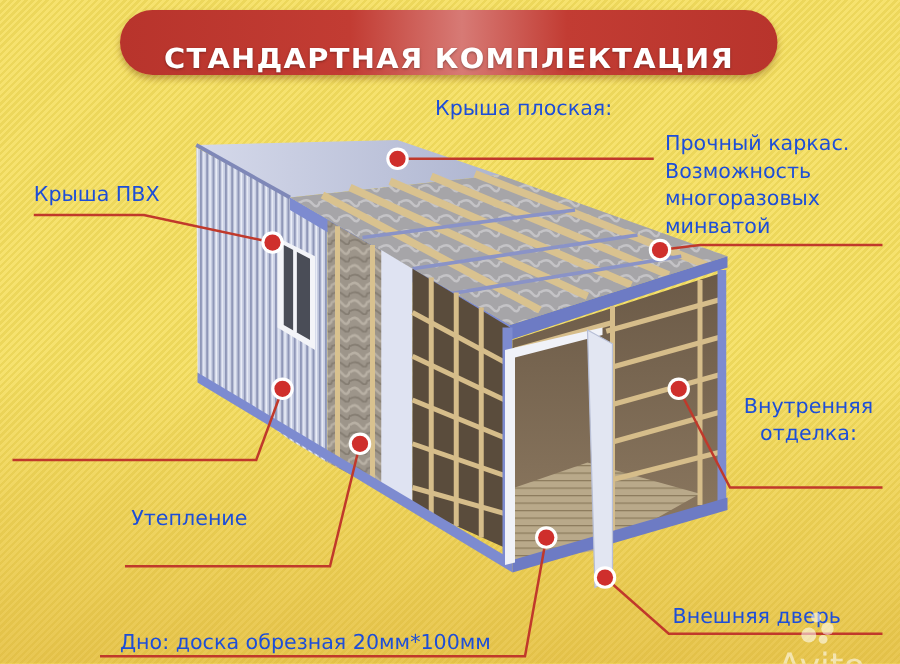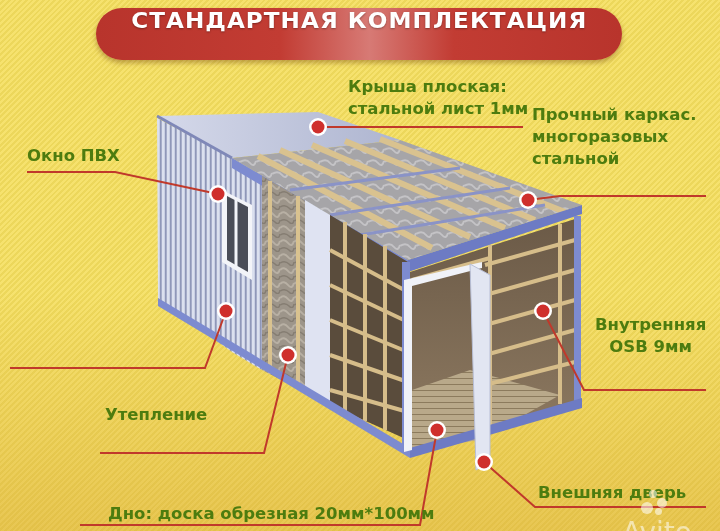--- a/index.html
+++ b/index.html
@@ -12,30 +12,30 @@
   .bg-shade {
     position: absolute; left: 0; top: 0; width: 720px; height: 531px;
     background: linear-gradient(180deg, rgba(255,245,120,0.0) 0%, rgba(220,170,40,0.0) 55%, rgba(215,165,50,0.45) 100%);
     pointer-events: none;
   }
   .title-banner {
     position: absolute; left: 96px; top: 8px; width: 526px; height: 52px;
     border-radius: 26px 26px 26px 26px;
     background: linear-gradient(90deg, #b8342c 0%, #c23c33 35%, #d77a75 52%, #c23c33 68%, #b8342c 100%);
     box-shadow: 0 3px 5px rgba(90,40,0,0.35);
-    display: flex; align-items: flex-start; justify-content: center;
+    display: flex; align-items: flex-end; justify-content: center;
   }
   .title-text {
     color: #ffffff; font-weight: 900; font-size: 22px; letter-spacing: 1px;
     font-family: "DejaVu Sans", sans-serif;
     text-shadow: 0 1px 2px rgba(0,0,0,0.35);
     transform: scaleX(1.05);
   }
   .label {
-    position: absolute; color: #4d7c0f; font-weight: 700; font-size: 16.5px; line-height: 22px;
+    position: absolute; color: #1d4ed8; font-weight: 400; font-size: 16.5px; line-height: 22px;
     font-family: "DejaVu Sans", sans-serif;
   }
   svg.scene { position: absolute; left: 0; top: 0; }
   .avito {
     position: absolute; left: 622px; top: 488px; display: flex; align-items: center;
     color: rgba(255,255,255,0.55); font-size: 28px; font-family: "DejaVu Sans", sans-serif; flex-direction: column;
   }
   .avito-dots { position: relative; width: 30px; height: 28px; margin-right: 2px; }
   .avito-dots span { position: absolute; border-radius: 50%; background: rgba(255,255,255,0.55); }
 </style>
@@ -179,50 +179,50 @@
       <circle cx="484" cy="462" r="6.5" fill="#cf2f2c"></circle>
   </g>
 </svg>
 
 <div class="title-banner">
   <span class="title-text">СТАНДАРТНАЯ КОМПЛЕКТАЦИЯ</span>
 </div>
 
 <div class="label" style="left:348px; top:76px;">
   <div>Крыша плоская:</div>
-  <div>стальной лист 1мм</div>
 </div>
 
 <div class="label" style="left:532px; top:104px;">
   <div>Прочный каркас.</div>
+  <div>Возможность</div>
   <div>многоразовых</div>
-  <div>стальной</div>
+  <div>минватой</div>
 </div>
 
 <div class="label" style="left:27px; top:145px;">
-  <div>Окно ПВХ</div>
+  <div>Крыша ПВХ</div>
 </div>
 
 <div class="label" style="left:10px; top:320px;">
 </div>
 
 <div class="label" style="left:595px; top:314px;text-align:center;">
   <div>Внутренняя</div>
-  <div>OSB 9мм</div>
+  <div>отделка:</div>
 </div>
 
 <div class="label" style="left:105px; top:404px;">
   <div>Утепление</div>
 </div>
 
 <div class="label" style="left:538px; top:482px;">
   <div>Внешняя дверь</div>
 </div>
 
-<div class="label" style="left:108px; top:503px;">
+<div class="label" style="left:96px; top:503px;">
   <div>Дно: доска обрезная 20мм*100мм</div>
 </div>
 
 <div class="avito">
   <div class="avito-dots">
     <span style="left:0; top:14px; width:12px; height:12px;"></span>
     <span style="left:8px; top:2px; width:8px; height:8px;"></span>
     <span style="left:16px; top:10px; width:10px; height:10px;"></span>
     <span style="left:14px; top:20px; width:7px; height:7px;"></span>
   </div>

